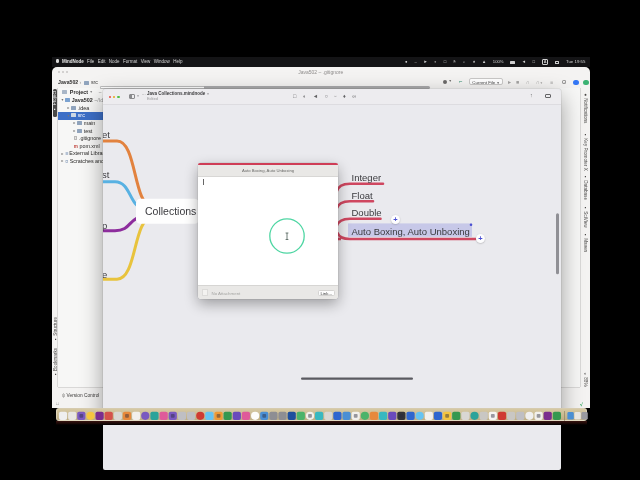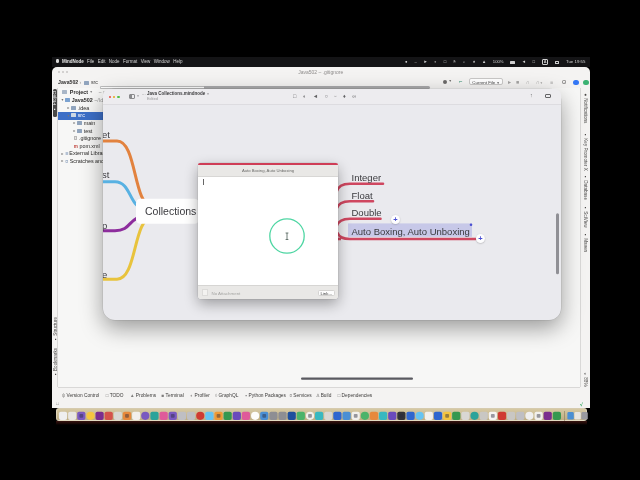--- a/index.html
+++ b/index.html
@@ -42,22 +42,22 @@
   
   #ptree { position:absolute; left:5.8px; top:21px; width:120px; height:299.5px; background:#f7f7f6;
     font-size:5.4px; color:#2b2a29; }
   .trow { position:absolute; left:0; width:100%; height:7.4px; line-height:7.4px; white-space:nowrap; }
   .sel { background:#3d6fc7; color:#fff; }
   .fold { display:inline-block; width:5px; height:4px; background:#90a4bd; border-radius:0.5px;
     margin-right:1.5px; vertical-align:-0.2px; }
   .chev { color:#777; display:inline-block; font-size:3.4px; vertical-align:0.6px; margin-right:1px; }
 
   
-  #mn { left:103px; top:88.8px; width:457.5px; height:231px; background:#eaeaee;
-    border-radius:12px; box-shadow:0 8px 22px rgba(0,0,0,0.38), 0 0 0 0.5px rgba(0,0,0,0.12); }
+  #mn { left:103px; top:88.8px; width:457.5px; height:381px; background:#eaeaee;
+    border-radius:2px; box-shadow:0 8px 22px rgba(0,0,0,0.38), 0 0 0 0.5px rgba(0,0,0,0.12); }
   #mn-title { position:absolute; left:0; top:0; width:100%; height:16.5px; background:#edecef;
     border-radius:6px 6px 0 0; border-bottom:0.5px solid #dddce0; }
   #mn-canvas { position:absolute; left:0; top:17px; width:100%; height:278.5px; overflow:hidden;
     border-radius:0 0 6px 6px; }
 
   
   #popup { left:95px; top:57.2px; width:140px; height:136px; background:#fff; border-radius:3.5px;
     box-shadow:0 5px 14px rgba(0,0,0,0.33), 0 0 0 0.5px rgba(0,0,0,0.1); }
   #popup .redbar { position:absolute; left:0; top:0; width:100%; height:1.9px; background:#cf3d56;
     border-radius:3.5px 3.5px 0 0; }

